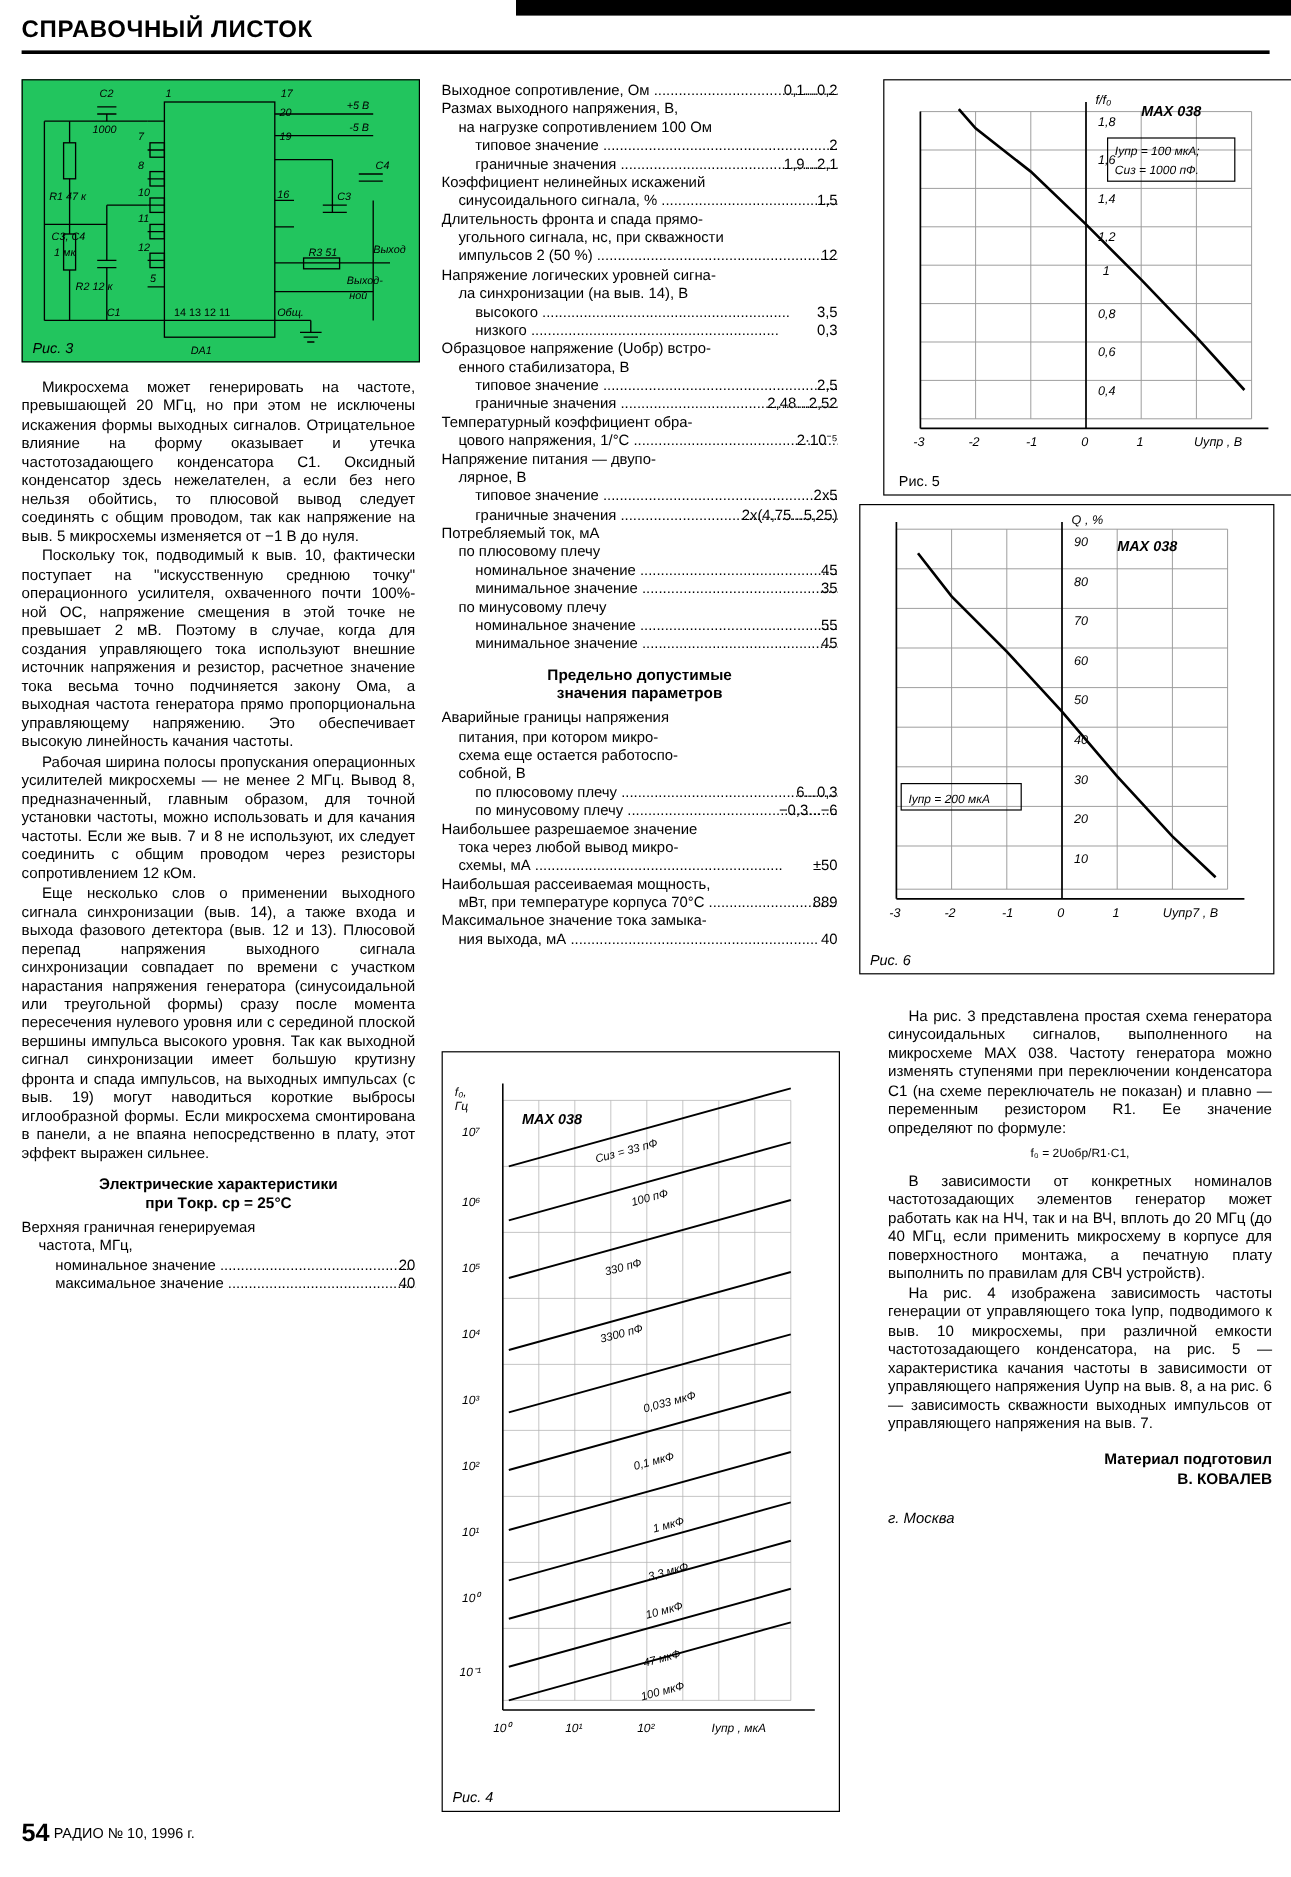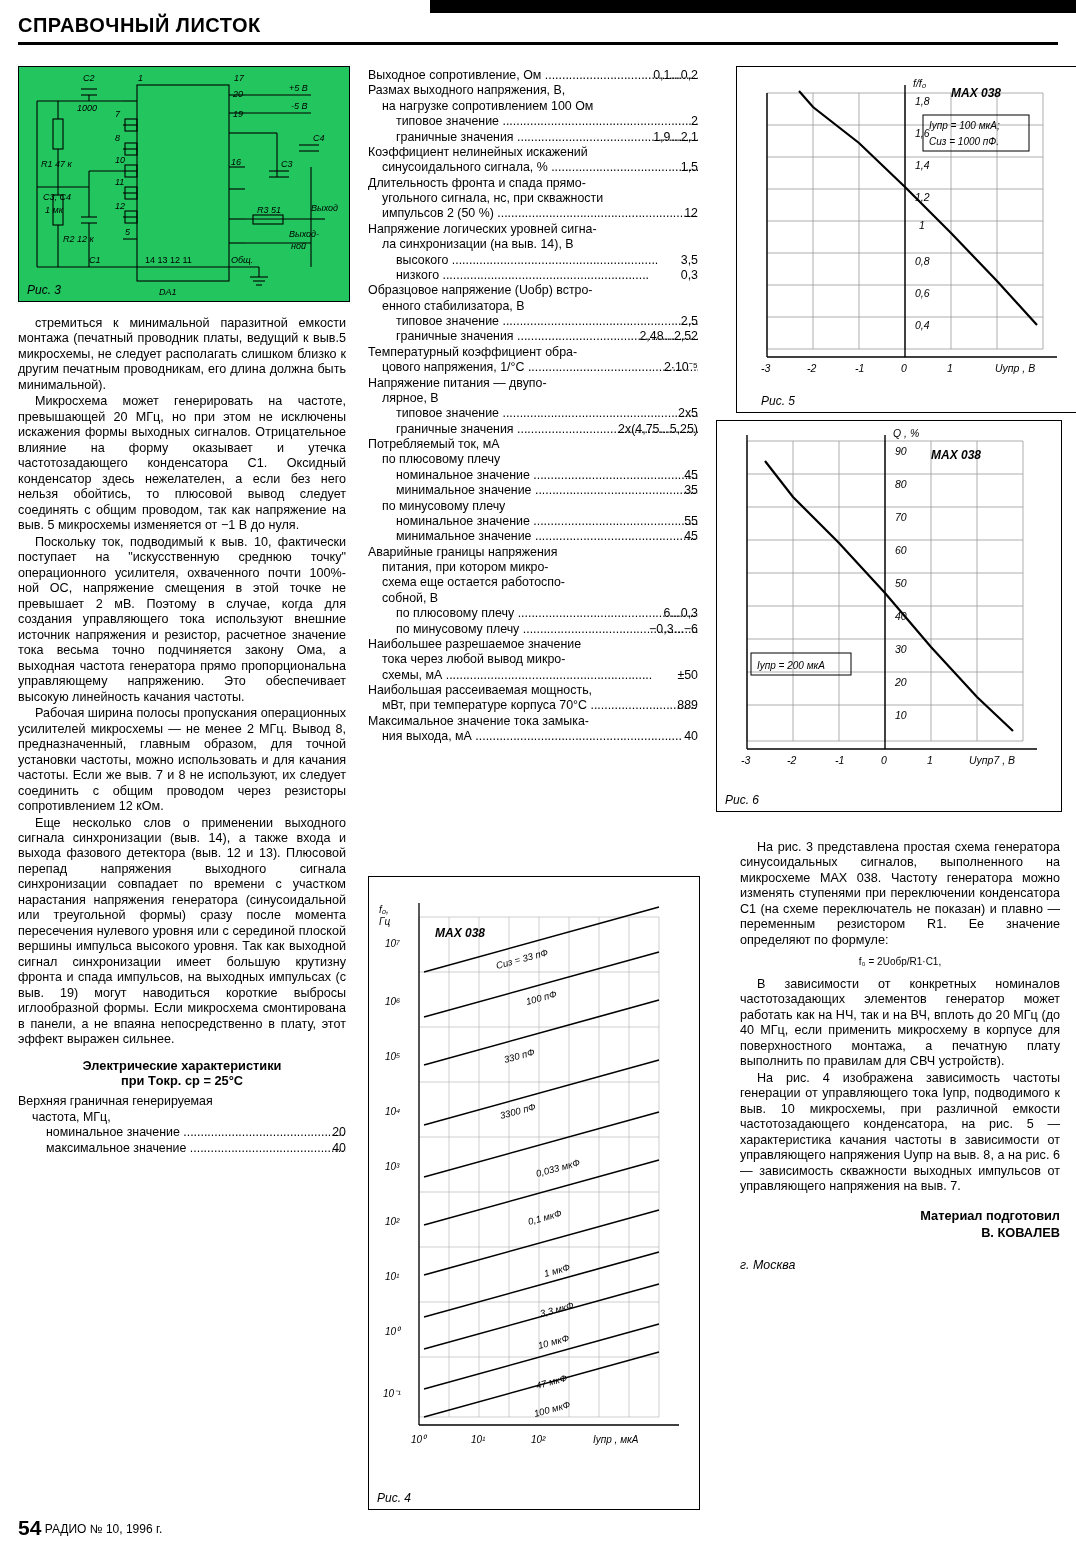--- a/index.html
+++ b/index.html
@@ -29,21 +29,21 @@
   .ind1{padding-left:14px;}
   .ind2{padding-left:28px;}
   .val{float:right;}
 
   
   .fig3{position:absolute;left:18px;top:66px;width:330px;height:234px;border:1px solid #000;background:#22c55e;}
   .fig3 .cap{position:absolute;left:8px;bottom:4px;font-size:12px;font-style:italic;}
 
   
   .fig5{position:absolute;left:716px;top:66px;width:344px;height:345px;border:1px solid #000;margin-left:20px;}
-  .fig5 .cap{position:absolute;left:24px;bottom:4px;font-size:12px;font-style:italic;}
+  .fig5 .cap{position:absolute;left:12px;bottom:4px;font-size:12px;}
   
   .fig6{position:absolute;left:716px;top:420px;width:344px;height:390px;border:1px solid #000;}
   .fig6 .cap{position:absolute;left:8px;bottom:4px;font-size:12px;font-style:italic;}
   
   .fig4{position:absolute;left:368px;top:876px;width:330px;height:632px;border:1px solid #000;}
   .fig4 .cap{position:absolute;left:8px;bottom:4px;font-size:12px;font-style:italic;}
 
   
   .formula{text-align:center;font-size:10px;margin:8px 0 8px 0;text-indent:0;}
 
@@ -349,21 +349,20 @@
         <text transform="rotate(-15 172 440)" x="172" y="440">3,3 мкФ</text>
         <text transform="rotate(-15 170 472)" x="170" y="472">10 мкФ</text>
         <text transform="rotate(-15 168 512)" x="168" y="512">47 мкФ</text>
         <text transform="rotate(-15 166 540)" x="166" y="540">100 мкФ</text>
       </g>
     </svg>
     <div class="cap">Рис. 4</div>
   </div>
 
   <div class="col col1">
-    <p>стремиться к минимальной паразитной емкости монтажа (печатный проводник платы, ведущий к выв.5 микросхемы, не следует располагать слишком близко к другим печатным проводникам, его длина должна быть минимальной).</p>
     <p>Микросхема может генерировать на частоте, превышающей 20 МГц, но при этом не исключены искажения формы выходных сигналов. Отрицательное влияние на форму оказывает и утечка частотозадающего конденсатора C1. Оксидный конденсатор здесь нежелателен, а если без него нельзя обойтись, то плюсовой вывод следует соединять с общим проводом, так как напряжение на выв. 5 микросхемы изменяется от −1 В до нуля.</p>
     <p>Поскольку ток, подводимый к выв. 10, фактически поступает на "искусственную среднюю точку" операционного усилителя, охваченного почти 100%-ной ОС, напряжение смещения в этой точке не превышает 2 мВ. Поэтому в случае, когда для создания управляющего тока используют внешние источник напряжения и резистор, расчетное значение тока весьма точно подчиняется закону Ома, а выходная частота генератора прямо пропорциональна управляющему напряжению. Это обеспечивает высокую линейность качания частоты.</p>
     <p>Рабочая ширина полосы пропускания операционных усилителей микросхемы — не менее 2 МГц. Вывод 8, предназначенный, главным образом, для точной установки частоты, можно использовать и для качания частоты. Если же выв. 7 и 8 не используют, их следует соединить с общим проводом через резисторы сопротивлением 12 кОм.</p>
     <p>Еще несколько слов о применении выходного сигнала синхронизации (выв. 14), а также входа и выхода фазового детектора (выв. 12 и 13). Плюсовой перепад напряжения выходного сигнала синхронизации совпадает по времени с участком нарастания напряжения генератора (синусоидальной или треугольной формы) сразу после момента пересечения нулевого уровня или с серединой плоской вершины импульса высокого уровня. Так как выходной сигнал синхронизации имеет большую крутизну фронта и спада импульсов, на выходных импульсах (с выв. 19) могут наводиться короткие выбросы иглообразной формы. Если микросхема смонтирована в панели, а не впаяна непосредственно в плату, этот эффект выражен сильнее.</p>
     <div class="sechead" id="c1head">Электрические характеристики<br>при Tокр. ср = 25°C</div>
     <div class="spec" id="c1specs">
         <div class="ln">Верхняя граничная генерируемая</div>
         <div class="ln ind1">частота, МГц,</div>
         <div class="ln ind2"><span class="val"> 20</span><span>номинальное значение </span><span> ............................................................</span></div>
         <div class="ln ind2"><span class="val"> 40</span><span>максимальное значение </span><span> ............................................................</span></div>
@@ -397,20 +396,21 @@
         <div class="ln ind2"><span class="val"> 2x5</span><span>типовое значение </span><span> ............................................................</span></div>
         <div class="ln ind2"><span class="val"> 2x(4,75...5,25)</span><span>граничные значения </span><span> ............................................................</span></div>
         <div class="ln">Потребляемый ток, мА</div>
         <div class="ln ind1">по плюсовому плечу</div>
         <div class="ln ind2"><span class="val"> 45</span><span>номинальное значение </span><span> ............................................................</span></div>
         <div class="ln ind2"><span class="val"> 35</span><span>минимальное значение </span><span> ............................................................</span></div>
         <div class="ln ind1">по минусовому плечу</div>
         <div class="ln ind2"><span class="val"> 55</span><span>номинальное значение </span><span> ............................................................</span></div>
         <div class="ln ind2"><span class="val"> 45</span><span>минимальное значение </span><span> ............................................................</span></div>
       </div>
+    <div class="sechead" id="c2head">Предельно допустимые<br>значения параметров</div>
     <div class="spec" id="c2specs2">
         <div class="ln">Аварийные границы напряжения</div>
         <div class="ln ind1">питания, при котором микро-</div>
         <div class="ln ind1">схема еще остается работоспо-</div>
         <div class="ln ind1">собной, В</div>
         <div class="ln ind2"><span class="val"> 6...0,3</span><span>по плюсовому плечу </span><span> ............................................................</span></div>
         <div class="ln ind2"><span class="val"> −0,3...−6</span><span>по минусовому плечу </span><span> ............................................................</span></div>
         <div class="ln">Наибольшее разрешаемое значение</div>
         <div class="ln ind1">тока через любой вывод микро-</div>
         <div class="ln ind1"><span class="val"> ±50</span><span>схемы, мА </span><span> ............................................................</span></div>

